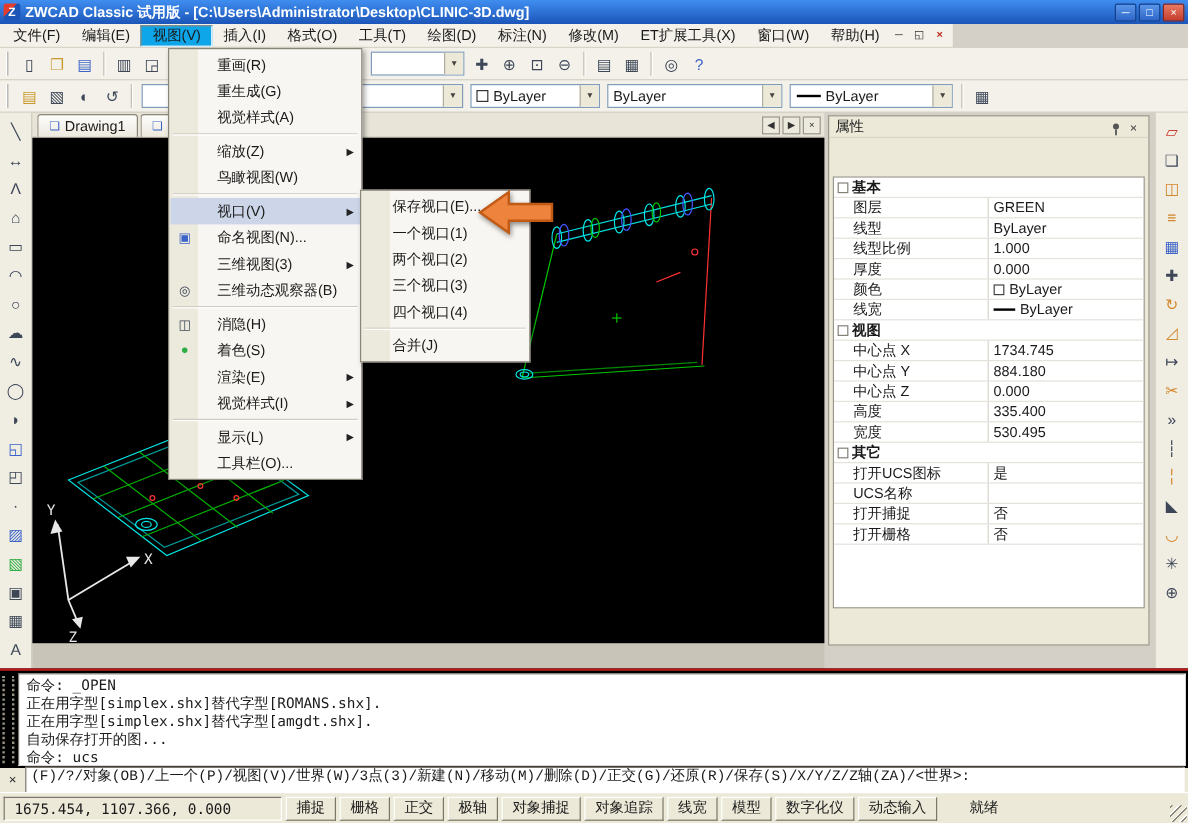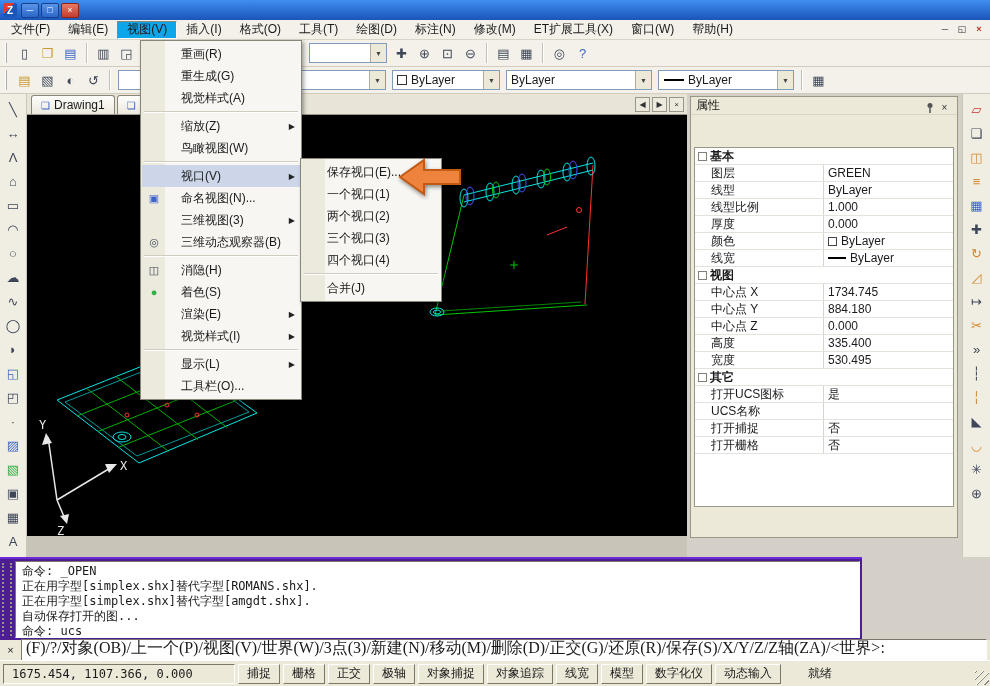--- a/index.html
+++ b/index.html
@@ -14,21 +14,21 @@
     background:linear-gradient(180deg,#3f8ef0,#1b55b8);display:flex;align-items:center;padding:0 3px;gap:4px}
   .appicon{width:14px;height:14px;background:linear-gradient(135deg,#e33b2e 0 40%,#1b55b8 40%);
     color:#fff;font-size:10px;font-weight:bold;display:flex;align-items:center;justify-content:center;border-radius:2px}
   .titletext{color:#fff;font-weight:bold;font-size:12px;flex:1;white-space:nowrap;overflow:hidden}
   .winbtns{display:flex;gap:2px}
   .wbtn{width:18px;height:15px;background:linear-gradient(#5a96e8,#2d66c8);border:1px solid #16408c;
     color:#fff;font-size:9px;line-height:12px;border-radius:2px;display:flex;align-items:center;justify-content:center}
   .wbtn.close{background:linear-gradient(#e87a64,#c43c2c);border-color:#8c2516}
 
   
-  .menubar{position:absolute;left:0;top:20px;width:990px;height:20px;background:#f3f1e9;
+  .menubar{position:absolute;left:0;top:20px;width:794px;height:20px;background:#f3f1e9;
     border-bottom:1px solid #d8d4c8;display:flex;align-items:center;padding-left:2px}
   .mbi{padding:2px 9px;height:18px;display:flex;align-items:center}
   .mbi.open{background:#0ea5e9;border:1px solid;border-color:#8a867a #fff #fff #8a867a}
   .mdi-btns{position:absolute;right:3px;top:2px;display:flex;gap:1px}
   .mdibtn{width:16px;height:14px;font-size:9px;display:flex;align-items:center;justify-content:center;color:#333;
     border:1px solid transparent}
   .mdibtn.close{color:#c0281e;font-weight:bold}
 
   
   .toolbar{position:absolute;left:0;width:990px;height:27px;background:#f3f1e9;border-bottom:1px solid #d0ccc0;
@@ -115,50 +115,51 @@
   .mi-icon{width:24px;text-align:center;font-size:11px;color:#3d4758;flex:none}
   .mi-label{margin-left:15px;white-space:nowrap}
   .mirow.hl .mi{background:#ccd6e8}
   .mirow.has-sub .mi::after{content:"▶";font-size:8px;position:absolute;right:5px;color:#222}
   .mirow:not(.sep) .mi-sepline{display:none}
   .mi-sepline{margin:2px 2px;border-top:1px solid #d0cdc0;border-bottom:1px solid #fff}
 
   .callout{position:absolute;left:398px;top:156px;z-index:70;filter:drop-shadow(1px 2px 2px rgba(0,0,0,.45))}
 
   
-  .cmdwin{position:absolute;left:0;top:557px;width:862px;height:83px;background:#4c1d95;border-top:2px solid #6d28d9}
+  .cmdwin{position:absolute;left:0;top:557px;width:990px;height:83px;background:#000000;border-top:2px solid #b91c1c}
   .cmdgrip{position:absolute;left:2px;top:4px;bottom:4px;width:10px;
     border-left:2px dotted #9a9484;border-right:2px dotted #9a9484}
   .cmdhist{position:absolute;left:15px;right:2px;top:2px;bottom:2px;background:#fff;
     border:1px solid;border-color:#7a766a #fff #fff #7a766a;
     font-family:"DejaVu Sans Mono",monospace;font-size:12px;line-height:15px;padding:2px 6px;overflow:hidden}
   .promptrow{position:absolute;left:0;top:640px;width:990px;height:20px;background:#ece9d8;
     display:flex;align-items:center;padding:0 3px;gap:3px}
   .pclose{width:15px;height:15px;font-size:11px;color:#222;display:flex;align-items:center;justify-content:center}
   .pfield{flex:1;height:22px;background:#fff;border:1px solid;border-color:#7a766a #fff #fff #7a766a;
-    font-family:Liberation Serif, serif;font-size:16px;padding:0 4px;white-space:nowrap;overflow:hidden;line-height:15px}
+    font-family:Liberation Mono, monospace;font-size:12px;padding:0 4px;white-space:nowrap;overflow:hidden;line-height:15px}
 
   
   .statusbar{position:absolute;left:0;top:660px;width:990px;height:26px;background:#ece9d8;border-top:1px solid #fff;
     display:flex;align-items:center;padding:0 3px;gap:3px}
   .coords{width:232px;height:20px;border:1px solid;border-color:#7a766a #fff #fff #7a766a;background:#ece9d8;
     font-family:"DejaVu Sans Mono",monospace;font-size:12px;display:flex;align-items:center;padding-left:8px}
   .sbtn{height:20px;padding:0 8px;border:1px solid;border-color:#fff #7b7767 #7b7767 #fff;background:#ece9d8;
     font-size:12px;display:flex;align-items:center}
   .ready{margin-left:24px}
   .sgrip{position:absolute;right:1px;bottom:1px;width:14px;height:14px;
     background:repeating-linear-gradient(135deg,#fff 0 1px,#8a867a 1px 2px,rgba(0,0,0,0) 2px 5px)}
 </style>
 </head>
 <body>
 
 <div id="app">
 
   <div class="titlebar">
     <span class="appicon">Z</span>
+    <span class="titletext">ZWCAD Classic 试用版 - [C:\Users\Administrator\Desktop\CLINIC-3D.dwg]</span>
     <span class="winbtns">
       <button class="wbtn">─</button>
       <button class="wbtn">□</button>
       <button class="wbtn close">×</button>
     </span>
   </div>
 
   <div class="menubar">
     <div class="rpt">
       

